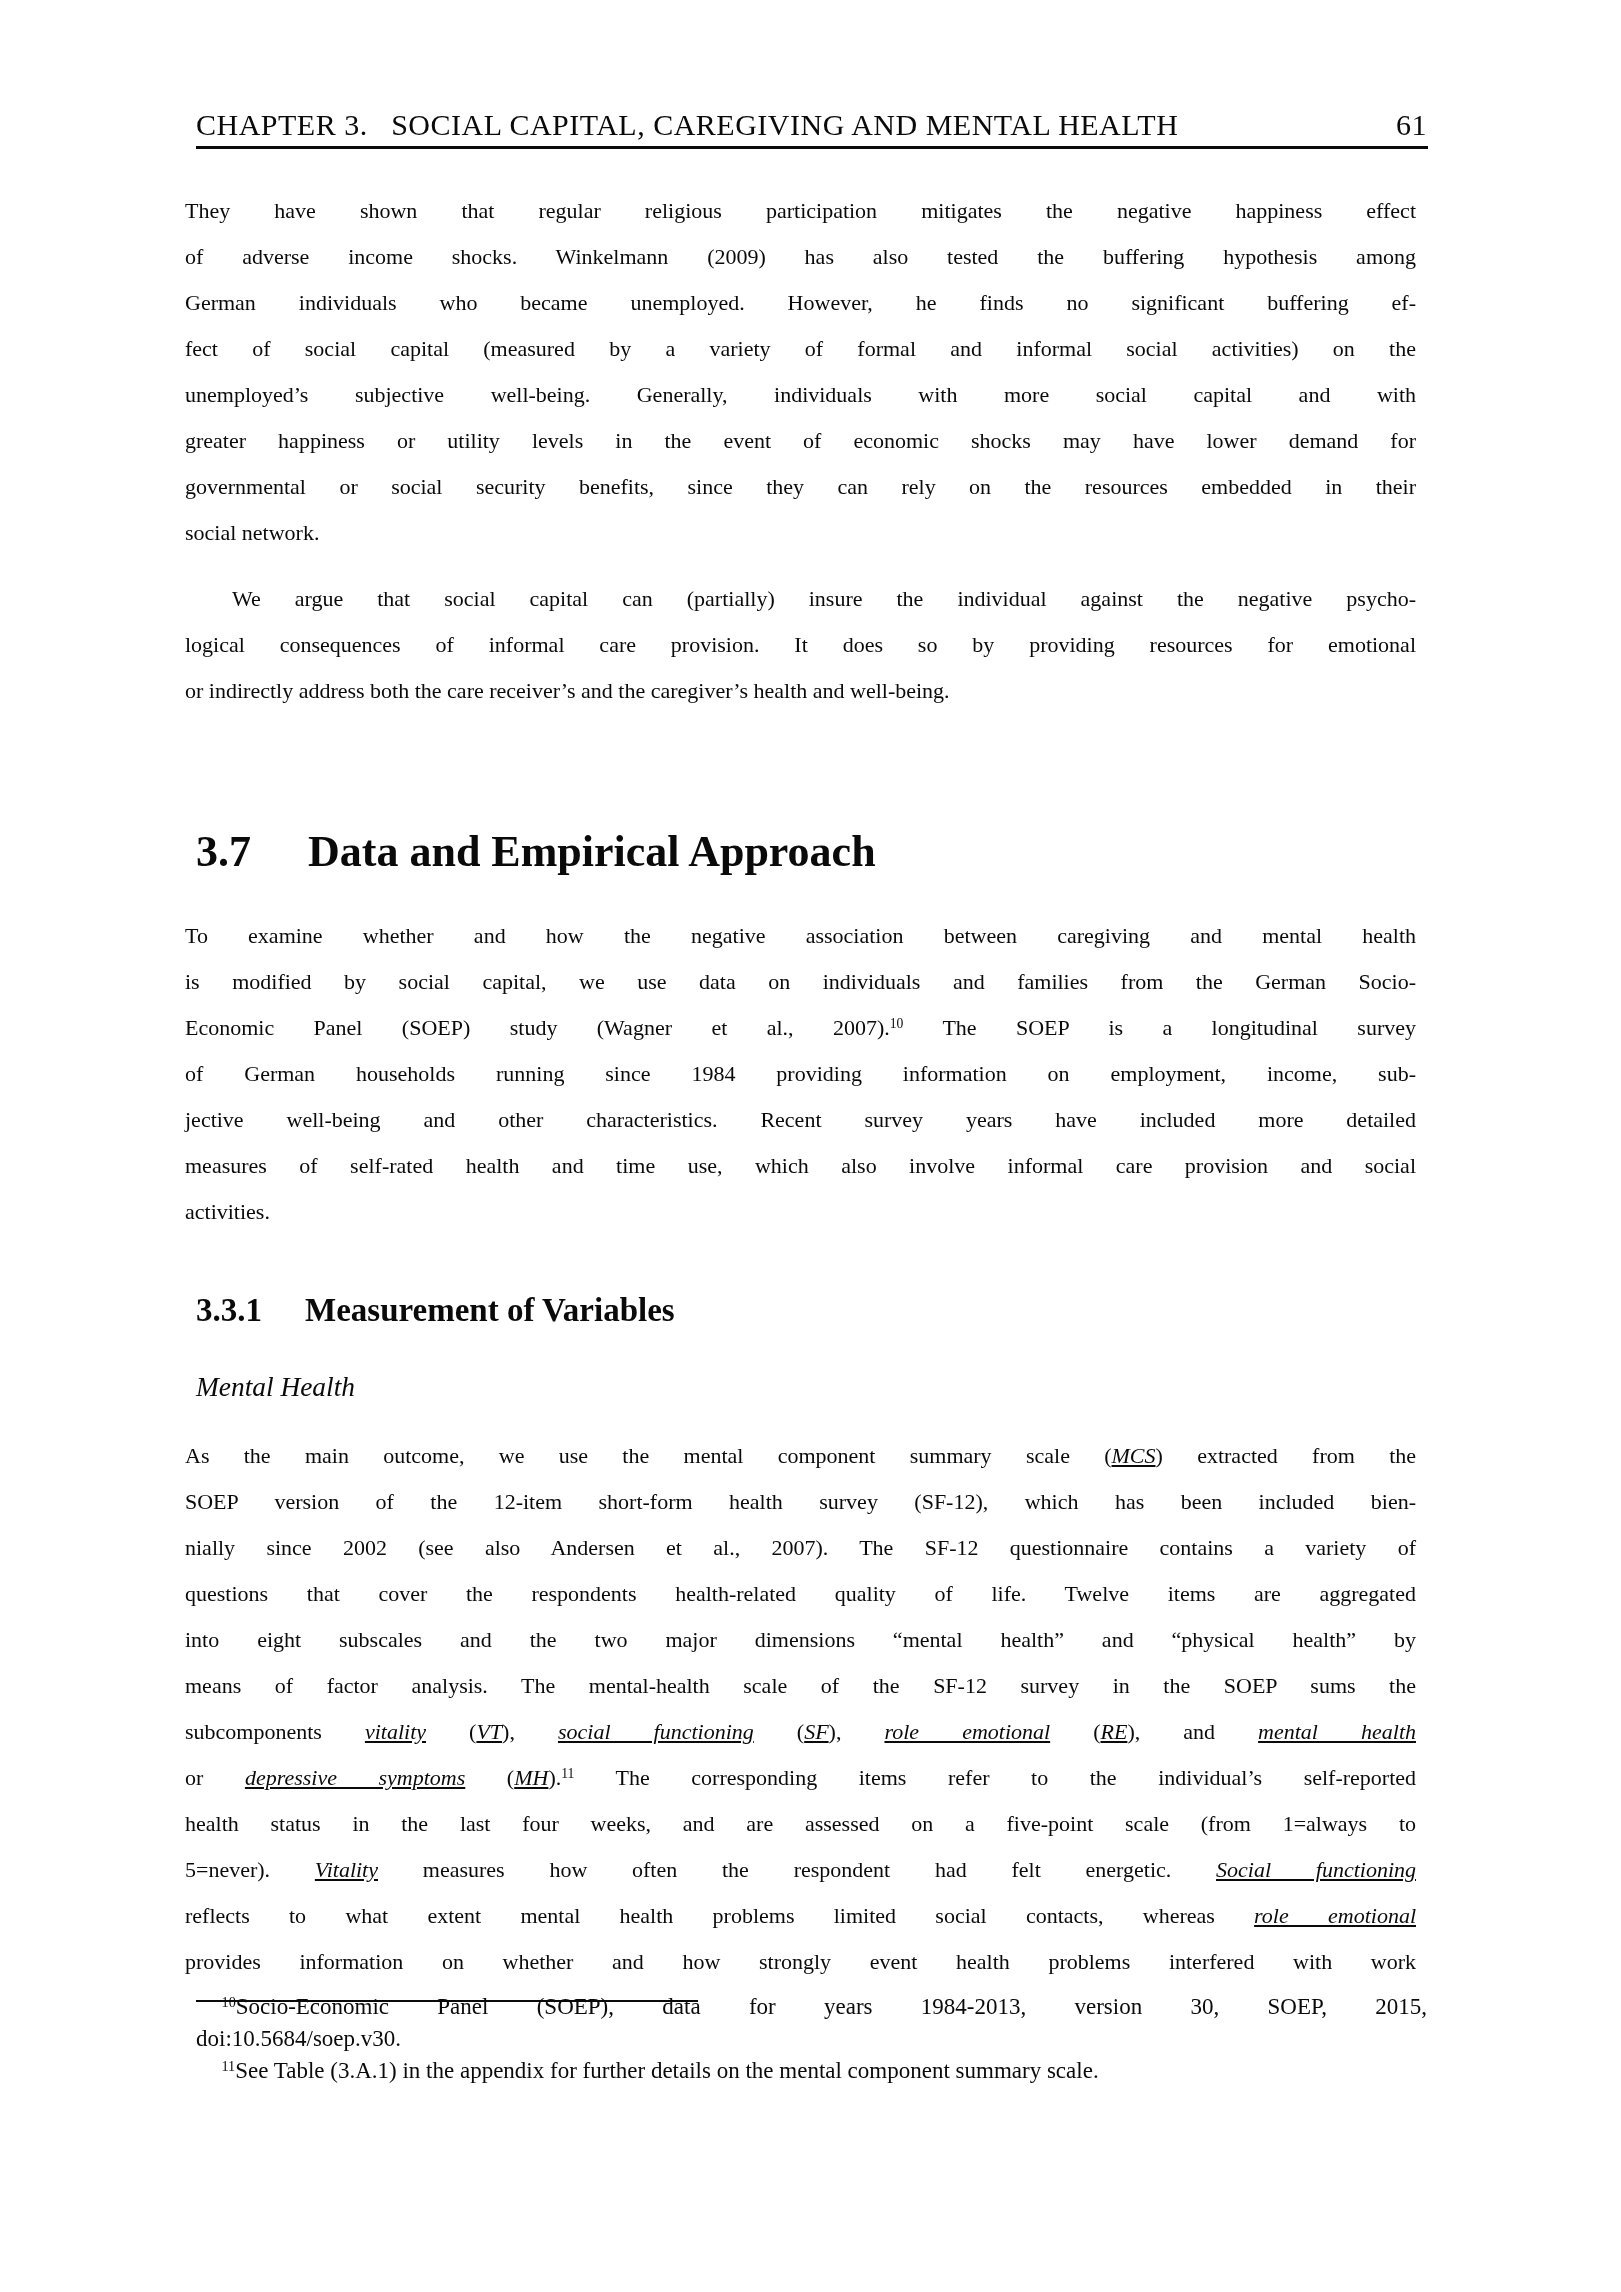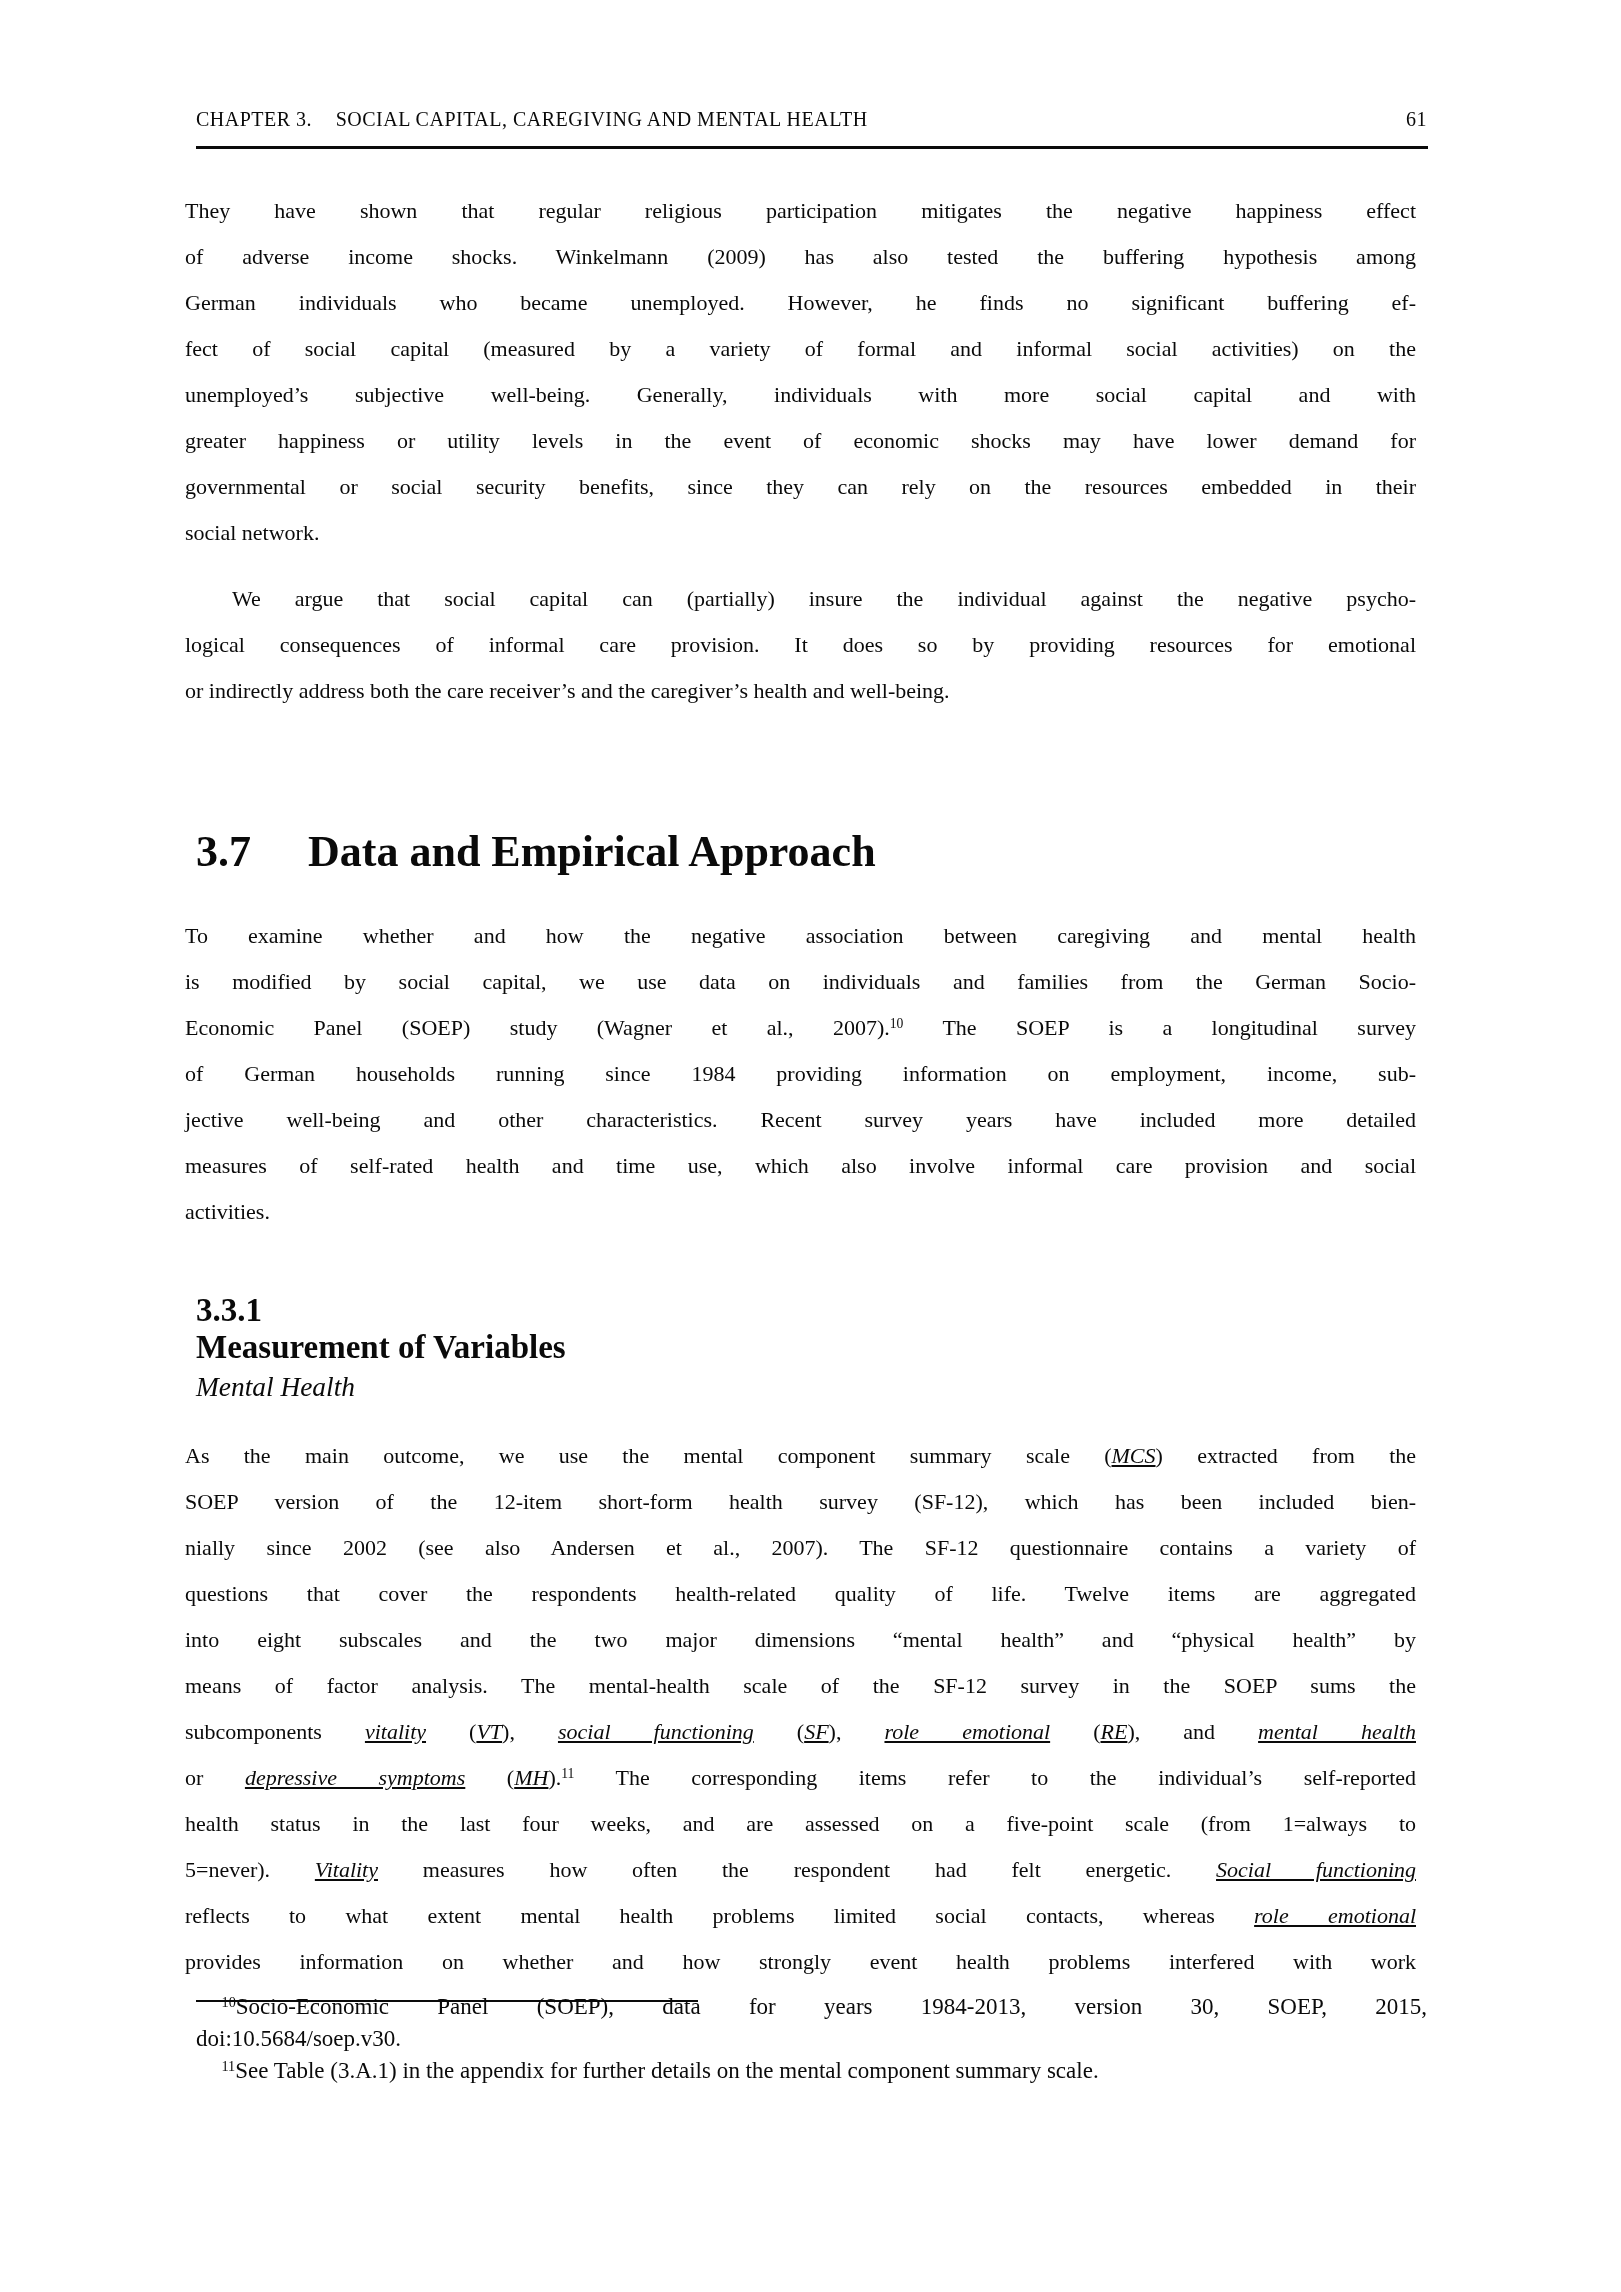--- a/index.html
+++ b/index.html
@@ -15,21 +15,21 @@
     color: #0a0a0a;
     font-family: "Liberation Serif", "DejaVu Serif", serif;
     overflow: hidden;
   }
   .abs { position: absolute; }
 
   
   .running-header {
     top: 108px; left: 196px; width: 1231px;
     display: flex; justify-content: space-between; align-items: baseline;
-    font-size: 20px; letter-spacing: 0.5px;
+    font-size: 30px; letter-spacing: 0.5px;
   }
   .chapter-label { margin-right: 23.5px; }
   .header-rule {
     top: 146px; left: 196px; width: 1232px; height: 2.9px;
     background: #0a0a0a;
   }
 
   
   .para {
     left: 185px; width: 1231px;
@@ -52,21 +52,21 @@
   .section-heading {
     top: 826px; left: 196px; width: 1231px;
     font-size: 44px; font-weight: bold;
     display: flex; align-items: baseline;
   }
   .section-heading .sec-num { margin-right: 57px; }
 
   .subsection-heading {
     top: 1292px; left: 196px; width: 1231px;
     font-size: 33px; font-weight: bold;
-    display: flex; align-items: baseline; flex-direction: column;
+    display: flex; align-items: baseline;
   }
   .subsection-heading .sec-num { margin-right: 43px; }
 
   .subsubsection-heading {
     top: 1372px; left: 196px; width: 1231px;
     font-size: 27.4px; font-style: italic;
   }
 
   .p1 { top: 188px; }
   .p2 { top: 576px; }

